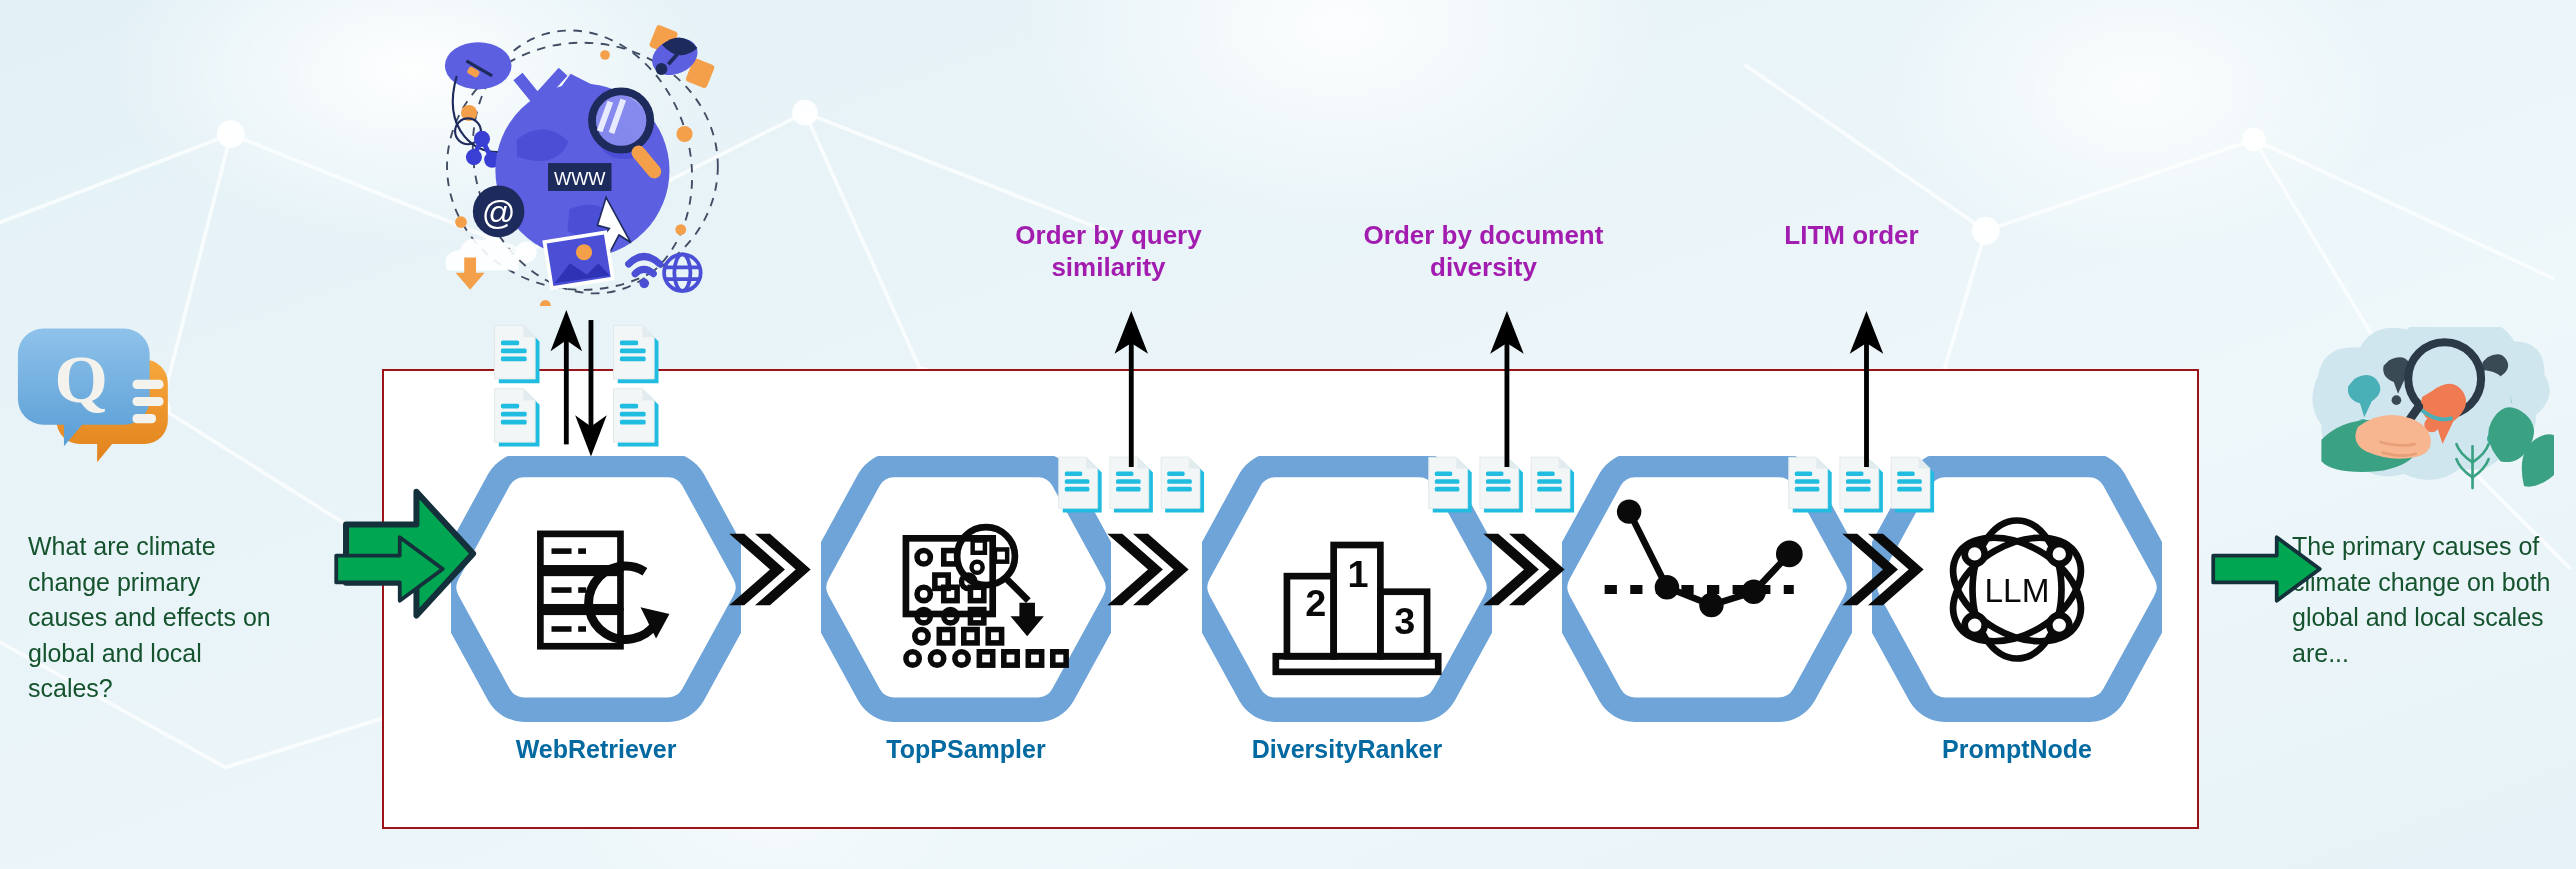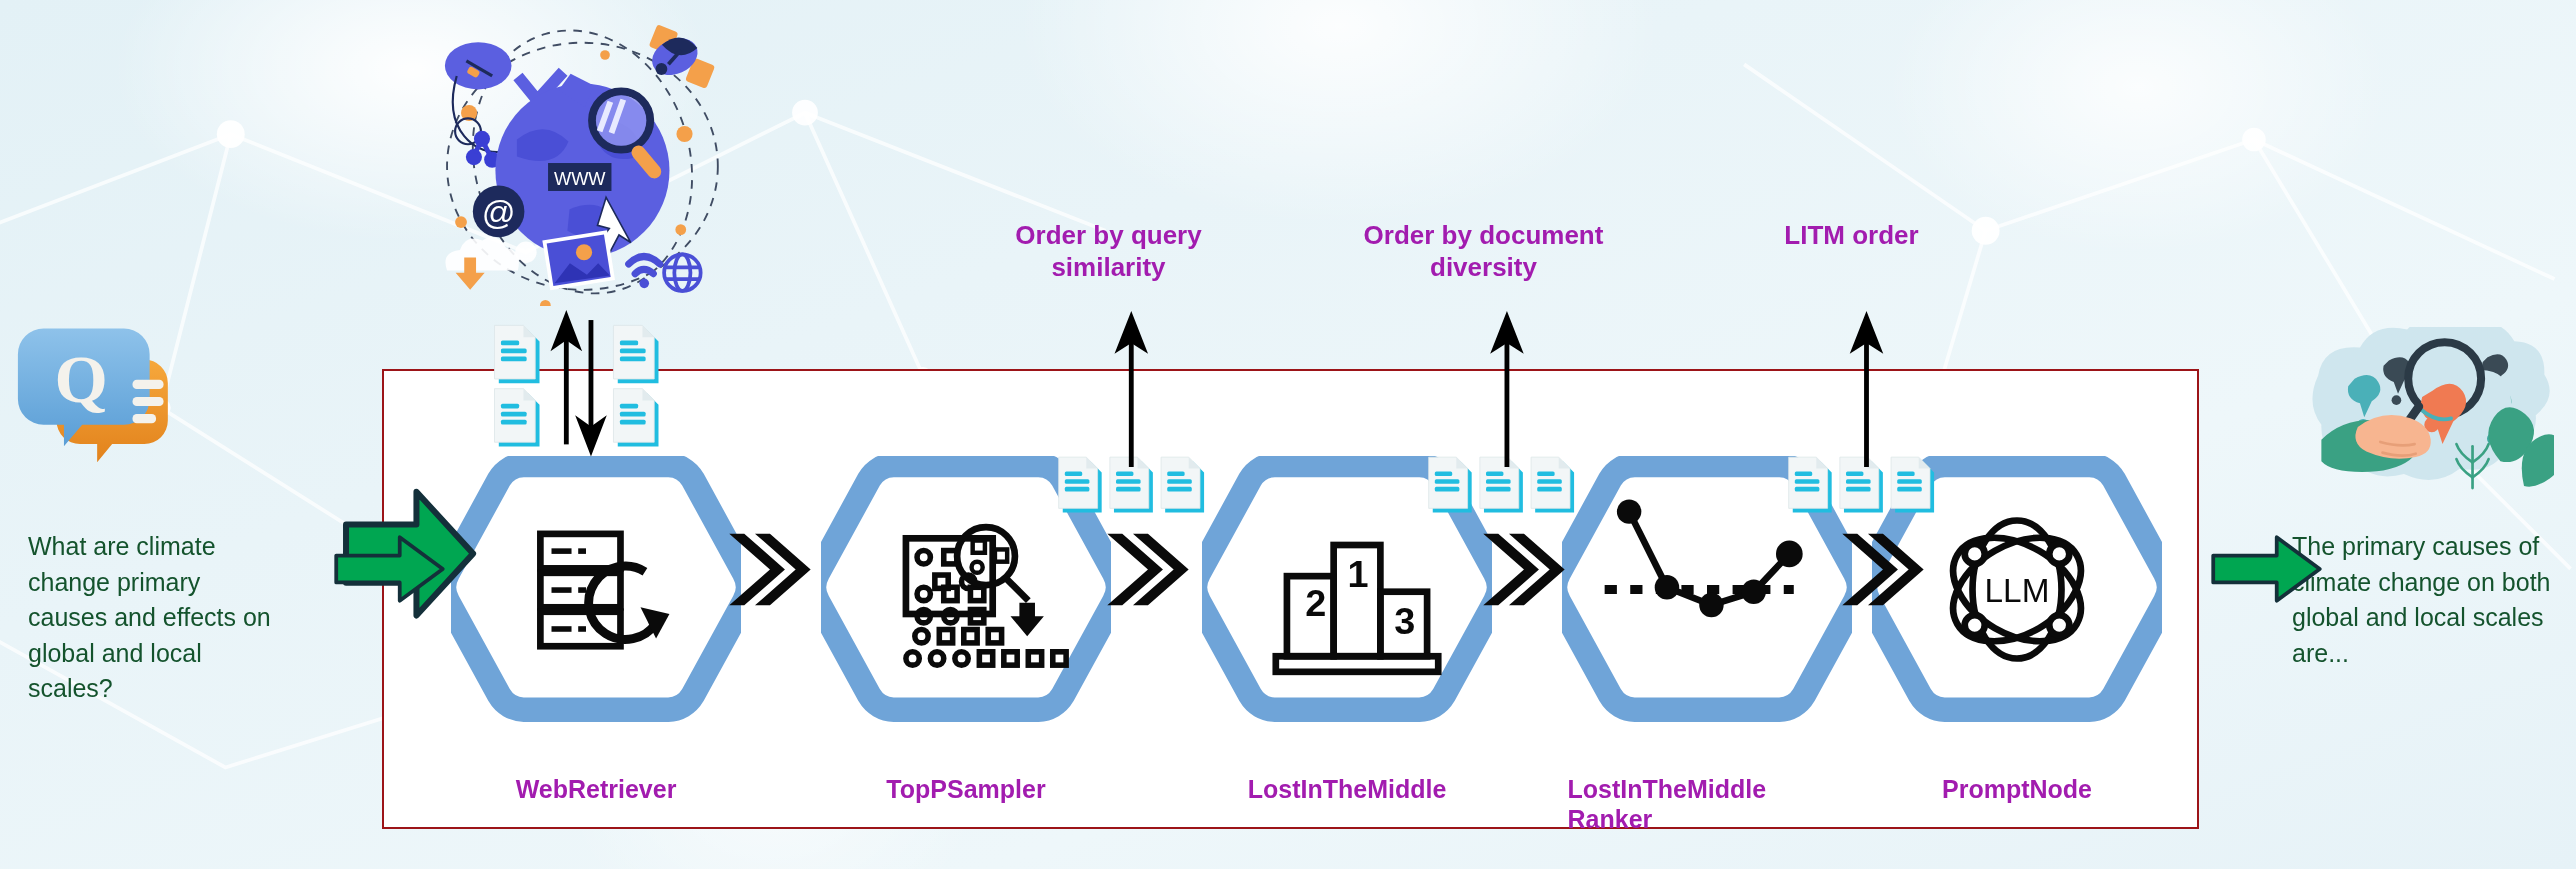--- a/index.html
+++ b/index.html
@@ -29,26 +29,26 @@
     border: 2.7px solid #9c1418;
     z-index: 2;
   }
 
   
   .node { position: absolute; z-index: 6; }
   .hexwrap { position: relative; width: 100%; }
   .node-label {
     position: absolute;
     left: 50%; transform: translateX(-50%);
+    text-align: center;
     font-weight: bold;
     font-size: 25px;
-    color: #a21caf;
+    color: #0369a1;
     white-space: nowrap;
     line-height: 1.18;
-    margin-top: 40px;
   }
   .node-label.two-line { white-space: normal; width: 279px; }
 
   
   .ann-label {
     position: absolute;
     text-align: center;
     font-weight: bold;
     font-size: 26px;
     color: #a21caf;
@@ -404,21 +404,21 @@
         <rect x="10" y="44" width="42" height="72"></rect>
         <rect x="52" y="16" width="42" height="100"></rect>
         <rect x="94" y="58" width="42" height="58"></rect>
         <rect x="0" y="116" width="146" height="14"></rect>
       </g>
       <text x="36" y="80" font-family="Liberation Sans, sans-serif" font-size="34" font-weight="bold" fill="#0a0a0a" text-anchor="middle">2</text>
       <text x="74" y="54" font-family="Liberation Sans, sans-serif" font-size="34" font-weight="bold" fill="#0a0a0a" text-anchor="middle">1</text>
       <text x="116" y="96" font-family="Liberation Sans, sans-serif" font-size="34" font-weight="bold" fill="#0a0a0a" text-anchor="middle">3</text>
     </g>
   </svg>
-  <div class="node-label" style="top:279px;">LostInTheMiddle</div>
+  <div class="node-label" style="top:279px;">DiversityRanker</div>
 </div>
 
 <svg style="position:absolute;left:1421px;top:450px;width:161px;height:72px;z-index:7;" viewBox="0 0 300 135">
   <use href="#docIcon" x="0" y="8" transform="scale(0.96)"></use>
   <use href="#docIcon" x="100" y="8" transform="scale(0.96)"></use>
   <use href="#docIcon" x="200" y="8" transform="scale(0.96)"></use>
 </svg>
 
 <svg style="position:absolute;left:1479px;top:529px;width:91px;height:81px;z-index:7;" viewBox="0 0 170 150">
   <g fill="#0a0a0a">
@@ -435,21 +435,20 @@
       <path d="M60 50 L94 118 L134 134 L172 122 L204 88" fill="none" stroke="#0a0a0a" stroke-width="6"></path>
       <g fill="#0a0a0a">
         <circle cx="60" cy="50" r="11"></circle>
           <circle cx="94" cy="118" r="11"></circle>
         <circle cx="134" cy="134" r="11"></circle>
           <circle cx="172" cy="122" r="11"></circle>
         <circle cx="204" cy="88" r="12"></circle>
       </g>
     </g>
   </svg>
-  <div class="node-label two-line" style="top:279px;">LostInTheMiddle Ranker</div>
 </div>
 
 <svg style="position:absolute;left:1781px;top:450px;width:161px;height:72px;z-index:7;" viewBox="0 0 300 135">
   <use href="#docIcon" x="0" y="8" transform="scale(0.96)"></use>
   <use href="#docIcon" x="100" y="8" transform="scale(0.96)"></use>
   <use href="#docIcon" x="200" y="8" transform="scale(0.96)"></use>
 </svg>
 
 <svg style="position:absolute;left:1838px;top:529px;width:91px;height:81px;z-index:7;" viewBox="0 0 170 150">
   <g fill="#0a0a0a">

